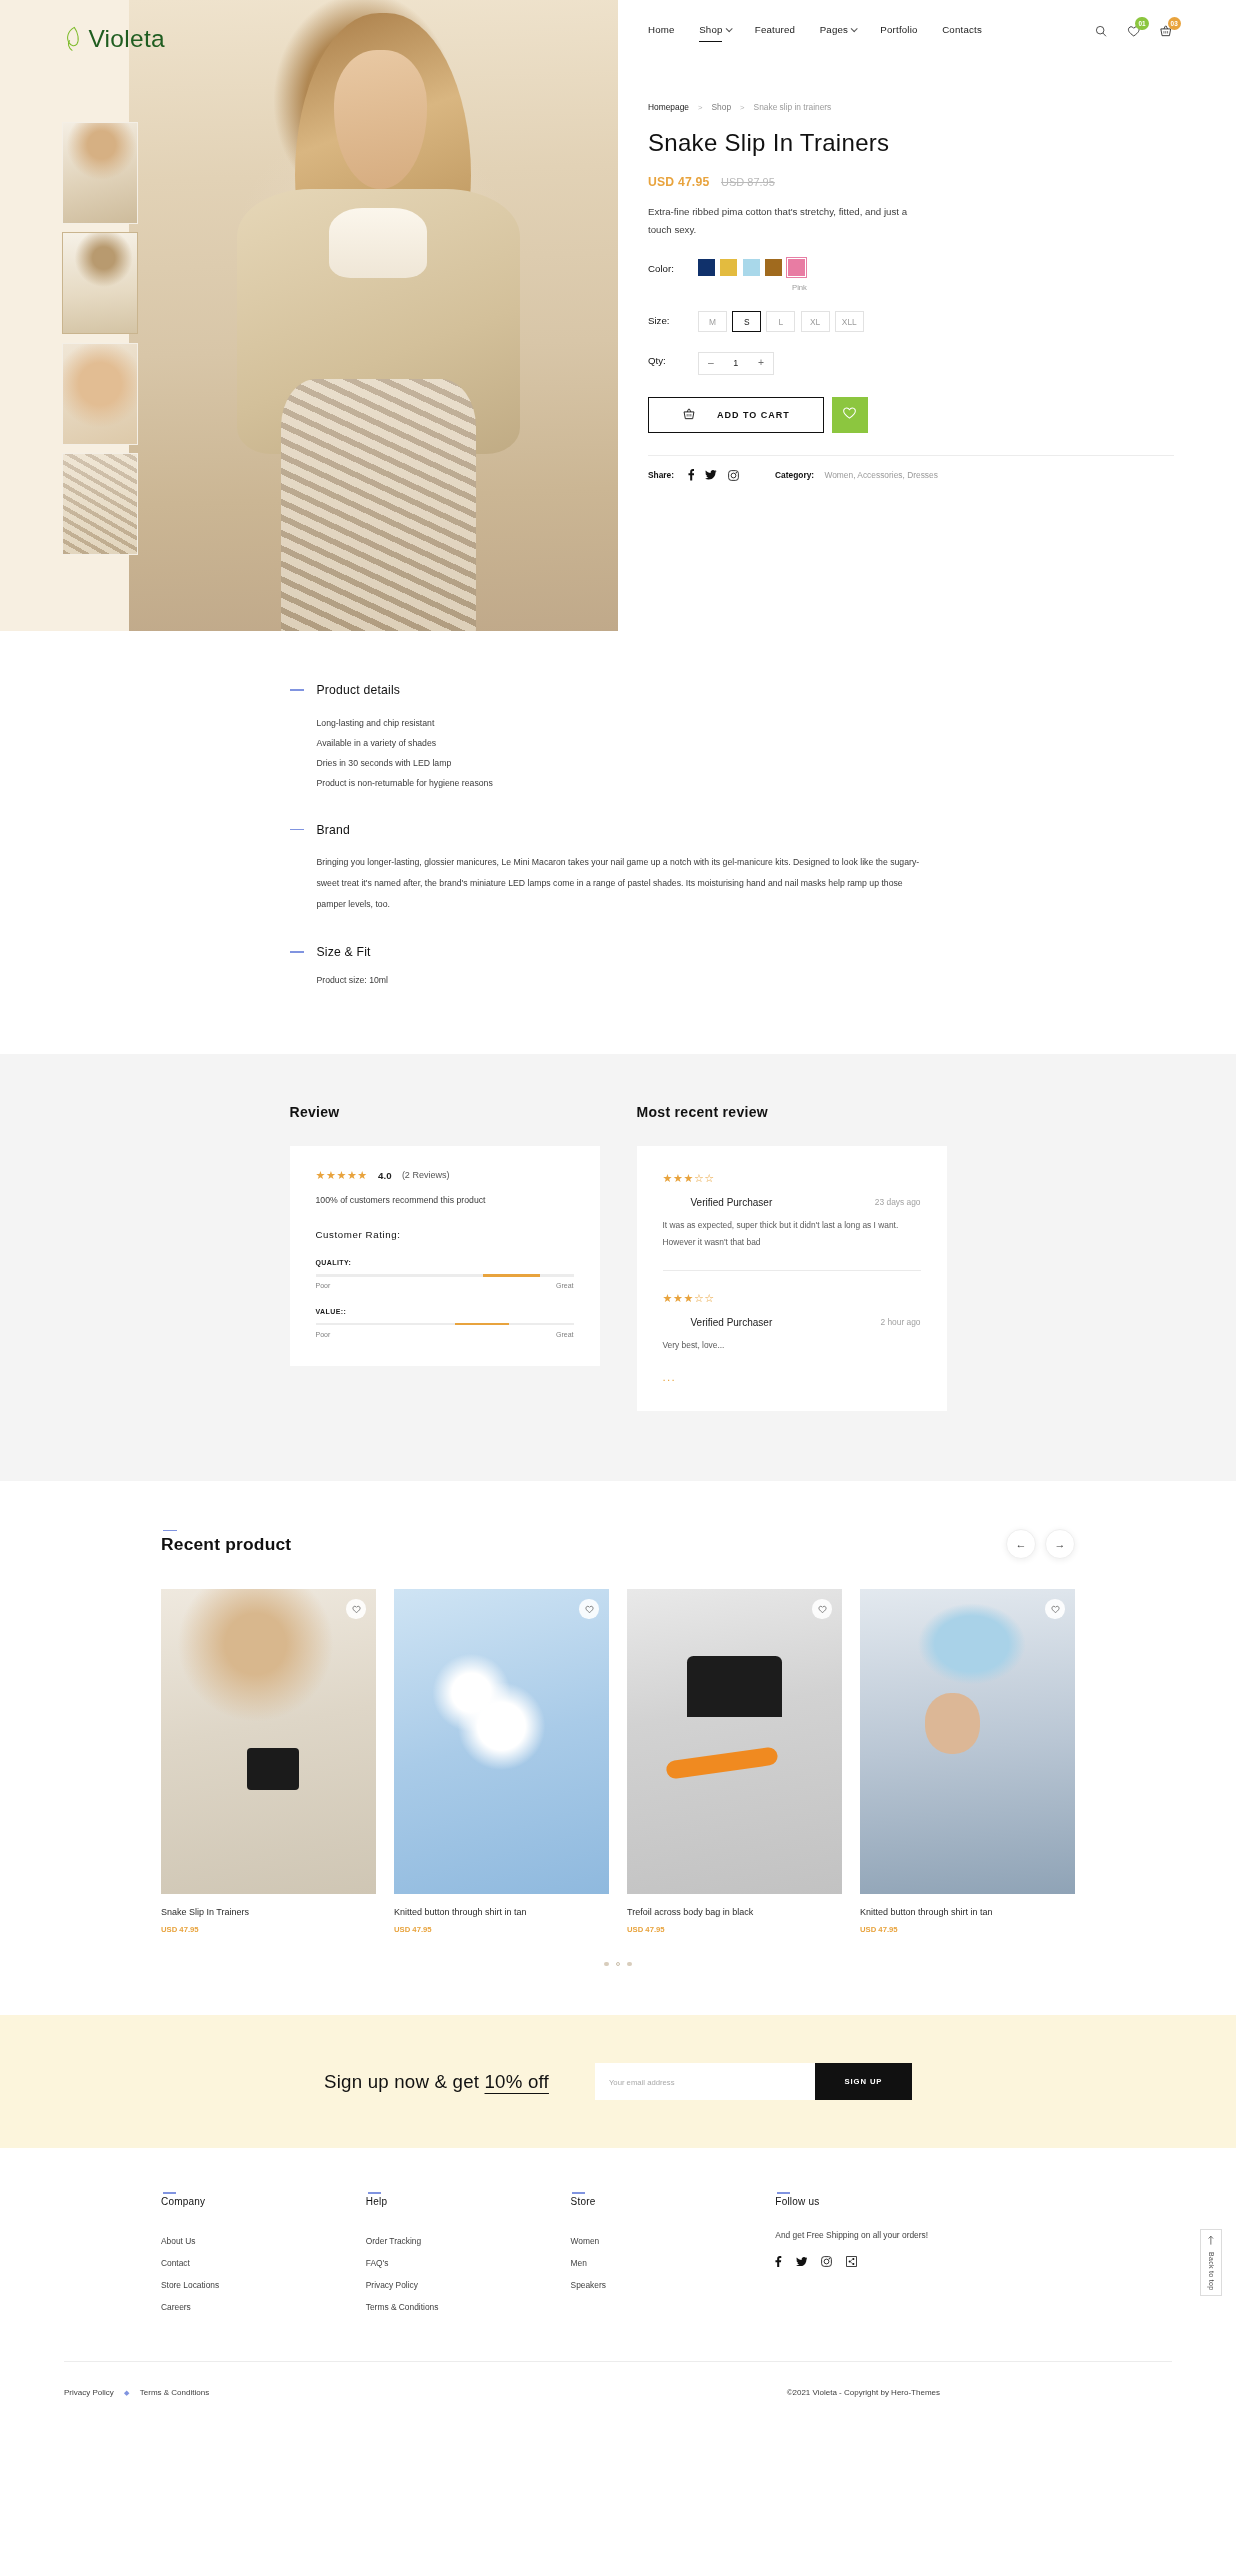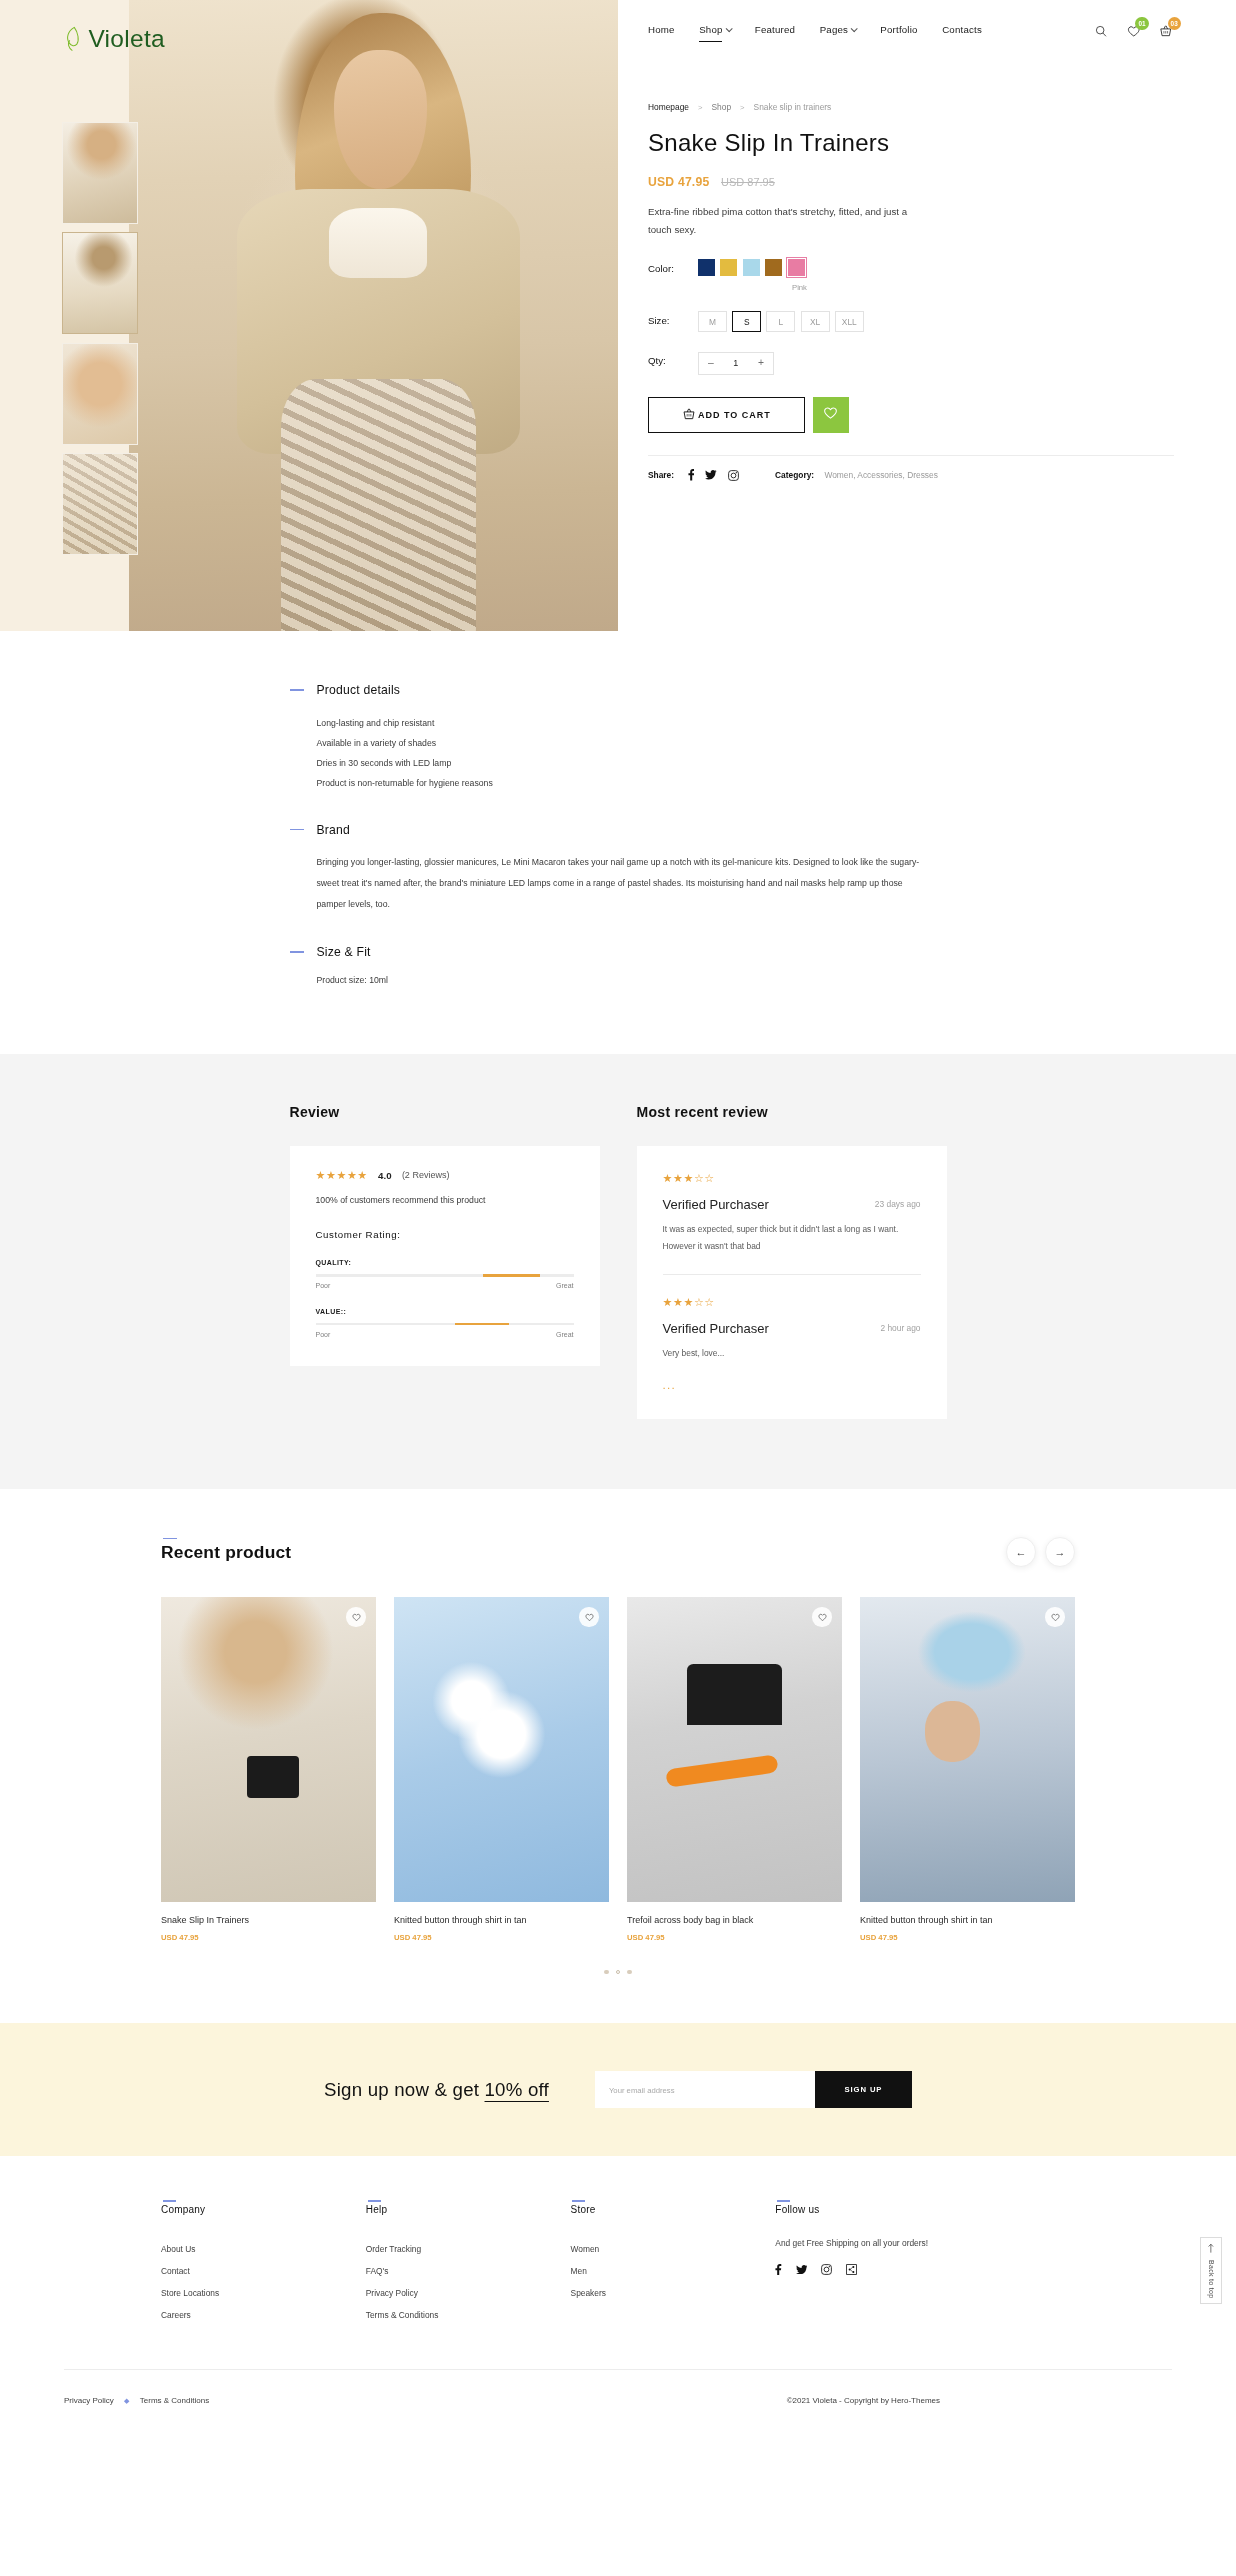--- a/index.html
+++ b/index.html
@@ -187,21 +187,21 @@
     display:flex; align-items:center; border:0.6px solid #e2e2e2;
     width: 76px; height: 23px; justify-content: space-between; padding: 0 9px;
   }
   .qty button { background:none; border:none; font-size:10.3px; color:#6d6d6d; cursor:pointer; line-height:1; }
   .qty .qv { font-size: 9px; color:#222; }
 
   .cta-row { display:flex; gap: 7.7px; margin-top: 22px; }
   .add-cart {
     height: 36px; padding: 0 33px;
     border: 1.3px solid #111; background:#fff; cursor:pointer;
-    display:flex; align-items:center; gap: 2px;
+    display:flex; align-items:center; gap: 21px;
     font-size: 9px; letter-spacing: 1px; font-weight:700; color:#111;
   }
   .wish-btn {
     width: 36px; height: 36px; background:#8cc63f; border:none; cursor:pointer;
     display:flex; align-items:center; justify-content:center;
   }
 
   .hr-line { height:0.6px; background:#ececec; margin-top: 22px; }
   .share-row { display:flex; align-items:center; margin-top: 14px; font-size: 8.4px; }
   .share-row .lbl { font-weight:700; color:#111; margin-right: 14px; }
@@ -238,21 +238,21 @@
   .rec-line { font-size: 8.7px; color:#3a3a3a; margin-top: 13px; }
   .cust-rat { font-size: 9.7px; letter-spacing:0.6px; color:#111; margin-top: 24.5px; }
   .bar-block { margin-top: 19.3px; }
   .bar-label { font-size: 7px; font-weight:700; letter-spacing:0.4px; color:#1a1a1a; }
   .bar-track { height: 2.6px; background:#ececec; margin-top: 7.7px; position:relative; }
   .bar-fill { position:absolute; top:0; height:2.6px; background:#e8a33d; }
   .bar-ends { display:flex; justify-content:space-between; margin-top: 5.2px; font-size: 7px; color:#808080; }
 
   .rev-item { padding-top: 3.9px; }
   .rev-meta { display:flex; justify-content:space-between; align-items:center; margin-top: 11.6px; }
-  .rev-name { font-size: 13px; color:#222; }
+  .rev-name { font-size: 10px; color:#222;margin-left:28px; }
   .rev-time { font-size: 8.4px; color:#a2a2a2; }
   .rev-text { font-size: 8.4px; color:#5a5a5a; line-height: 16.7px; margin-top: 9px; }
   .rev-div { height:0.6px; background:#eaeaea; margin: 19.3px 0 18px; }
   .rev-dots { color:#e8a33d; font-size: 11.6px; letter-spacing: 1.3px; margin-top: 16.7px; }
 
   
   .recent { background:#fff; padding: 48px 0 26px; }
   .recent-inner { width: 914px; margin: 0 auto; }
   .recent-top { display:flex; align-items:center; justify-content:space-between;gap:44px; }
   .recent-h { font-size: 17.4px; color:#111; letter-spacing:0.2px; position:relative; }

